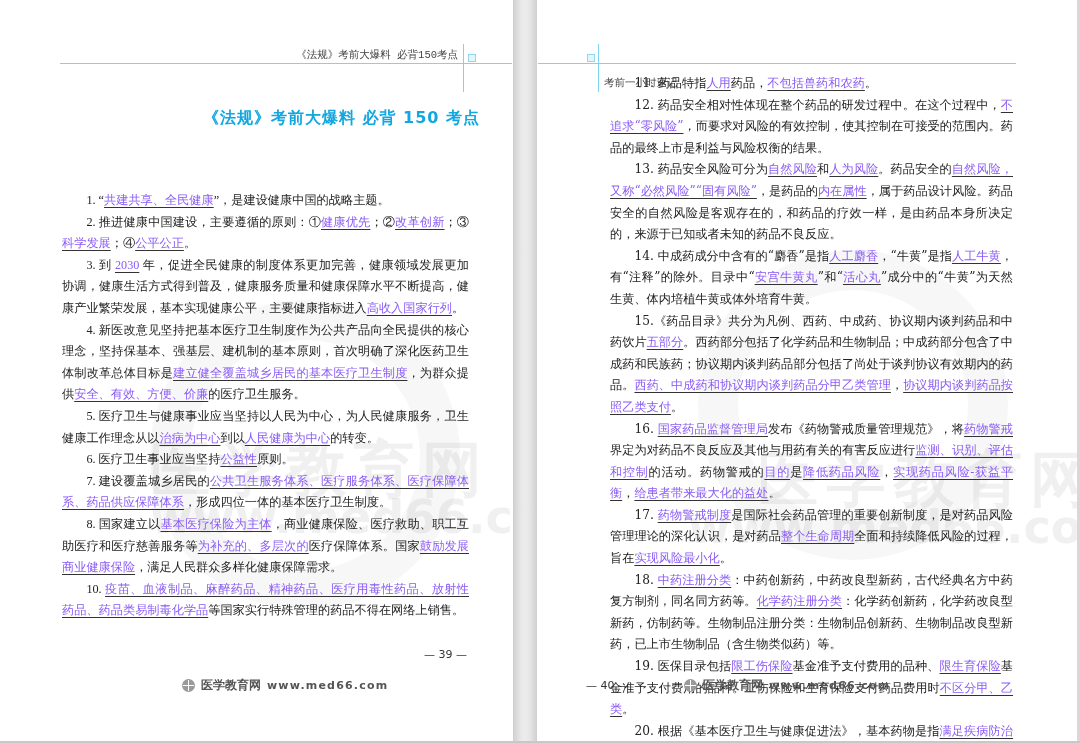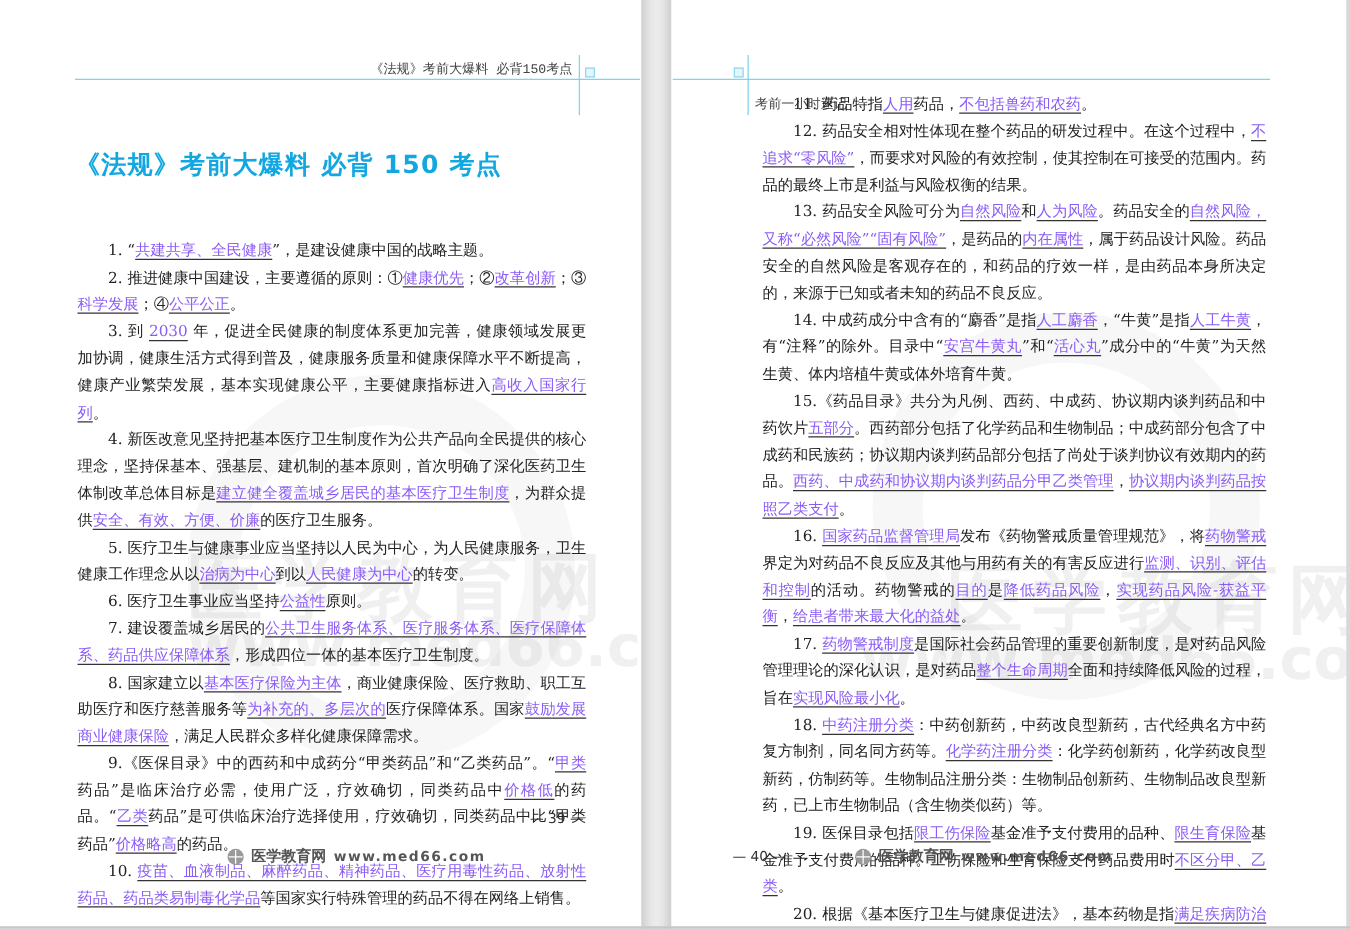--- a/index.html
+++ b/index.html
@@ -18,23 +18,23 @@
   }
   .bottom-edge { position:absolute; left:0; top:741px; width:1080px; height:2px; background:#c8c8c8; }
   .right-edge { position:absolute; left:1077px; top:0; width:3px; height:743px; background:#d8d8d8; }
 
   .hdr-line { position:absolute; height:1px; background:#7dd3f0; }
   .hdr-vline { position:absolute; width:1px; background:#7dd3f0; }
   .hdr-text { position:absolute; font-family:Liberation Mono, monospace; font-size:10.5px; color:#444; white-space:nowrap; }
   .hdr-box { position:absolute; width:6px; height:6px; border:1px solid #8fd6ee; background:#e4f6fc; }
 
   .title {
-    position:absolute; left:60px; top:118px; width:420px; text-align:left;
+    position:absolute; left:60px; top:108px; width:420px; text-align:right;
     font-family:"DejaVu Sans","Liberation Sans",sans-serif; font-weight:bold;
-    font-size:20px; color:#12a7e0; letter-spacing:1px; white-space:nowrap;
+    font-size:16px; color:#12a7e0; letter-spacing:1px; white-space:nowrap;
   }
 
   .body-text { position:absolute; font-size:12.2px; line-height:21.6px; text-align:justify; }
   .body-text p { margin:0; text-indent:2em; }
   .hl { color:#8b5cf6; text-decoration:underline; text-decoration-color:#333; text-underline-offset:3px; }
 
   .watermark {
     position:absolute; font-family:"DejaVu Sans","Liberation Sans",sans-serif; font-weight:bold;
     color:rgba(160,160,160,0.16); white-space:nowrap; pointer-events:none;
   }
@@ -59,30 +59,29 @@
   <div class="watermark" style="left:150px;top:430px;font-size:60px;letter-spacing:8px;">医学教育网</div>
   <div class="watermark" style="left:150px;top:490px;font-size:46px;">www.med66.com</div>
 
   <div class="hdr-line" style="left:60px;top:63px;width:452px;"></div>
   <div class="hdr-vline" style="left:463px;top:44px;height:48px;"></div>
   <div class="hdr-text" style="right:54px;top:48px;">《法规》考前大爆料 必背150考点</div>
   <div class="hdr-box" style="left:468px;top:54px;"></div>
 
   <div class="title">《法规》考前大爆料 必背 150 考点</div>
 
-  <div class="body-text" id="left-body" style="left:62px;top:190px;width:407px;">
+  <div class="body-text" id="left-body" style="left:62px;top:190px;width:407px;font-family:Liberation Serif, serif;">
       <p><span>1. “</span><span class="hl">共建共享、全民健康</span><span>”，是建设健康中国的战略主题。</span></p>
       <p><span>2. 推进健康中国建设，主要遵循的原则：①</span><span class="hl">健康优先</span><span>；②</span><span class="hl">改革创新</span><span>；③</span><span class="hl">科学发展</span><span>；④</span><span class="hl">公平公正</span><span>。</span></p>
       <p><span>3. 到 </span><span class="hl">2030</span><span> 年，促进全民健康的制度体系更加完善，健康领域发展更加协调，健康生活方式得到普及，健康服务质量和健康保障水平不断提高，健康产业繁荣发展，基本实现健康公平，主要健康指标进入</span><span class="hl">高收入国家行列</span><span>。</span></p>
       <p><span>4. 新医改意见坚持把基本医疗卫生制度作为公共产品向全民提供的核心理念，坚持保基本、强基层、建机制的基本原则，首次明确了深化医药卫生体制改革总体目标是</span><span class="hl">建立健全覆盖城乡居民的基本医疗卫生制度</span><span>，为群众提供</span><span class="hl">安全、有效、方便、价廉</span><span>的医疗卫生服务。</span></p>
       <p><span>5. 医疗卫生与健康事业应当坚持以人民为中心，为人民健康服务，卫生健康工作理念从以</span><span class="hl">治病为中心</span><span>到以</span><span class="hl">人民健康为中心</span><span>的转变。</span></p>
       <p><span>6. 医疗卫生事业应当坚持</span><span class="hl">公益性</span><span>原则。</span></p>
       <p><span>7. 建设覆盖城乡居民的</span><span class="hl">公共卫生服务体系、医疗服务体系、医疗保障体系、药品供应保障体系</span><span>，形成四位一体的基本医疗卫生制度。</span></p>
       <p><span>8. 国家建立以</span><span class="hl">基本医疗保险为主体</span><span>，商业健康保险、医疗救助、职工互助医疗和医疗慈善服务等</span><span class="hl">为补充的、多层次的</span><span>医疗保障体系。国家</span><span class="hl">鼓励发展商业健康保险</span><span>，满足人民群众多样化健康保障需求。</span></p>
-      <p><span>9.《医保目录》中的西药和中成药分“甲类药品”和“乙类药品”。“</span><span class="hl">甲类</span><span>药品”是临床治疗必需，使用广泛，疗效确切，同类药品中</span><span class="hl">价格低</span><span>的药品。“</span><span class="hl">乙类</span><span>药品”是可供临床治疗选择使用，疗效确切，同类药品中比“甲类药品”</span><span class="hl">价格略高</span><span>的药品。</span></p>
       <p><span>10. </span><span class="hl">疫苗、血液制品、麻醉药品、精神药品、医疗用毒性药品、放射性药品、药品类易制毒化学品</span><span>等国家实行特殊管理的药品不得在网络上销售。</span></p>
     </div>
 
   <div class="footer" style="left:182px;top:677px;">
     <span class="logo-icon"></span>
     <span class="brand">医学教育网</span>
     <span class="url">www.med66.com</span>
   </div>
   <div class="page-num" style="left:424px;top:648px;">— 39 —</div>
 </div>

